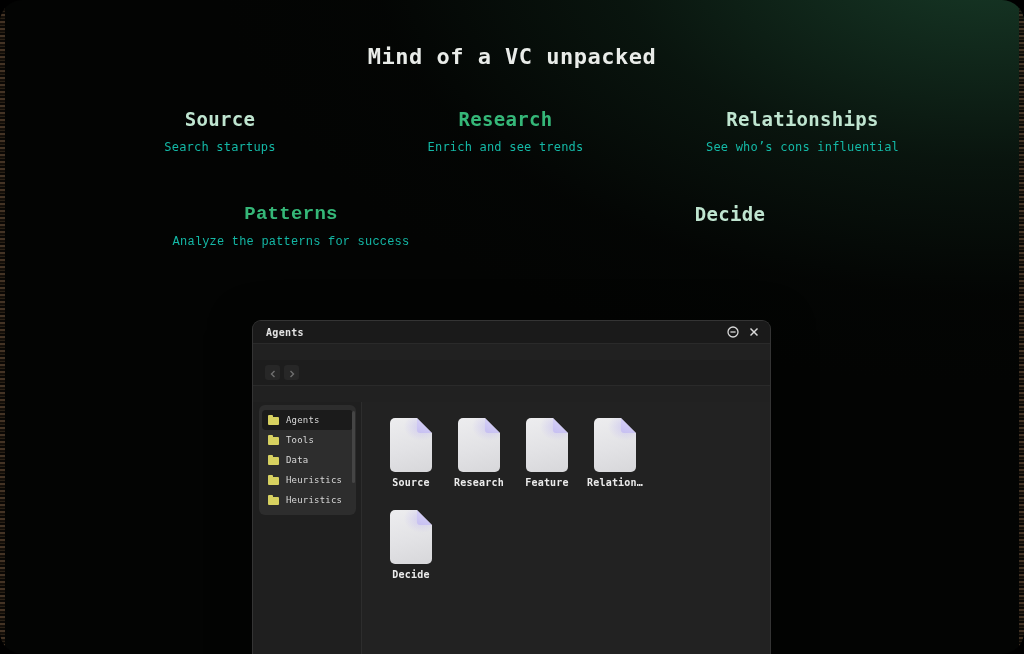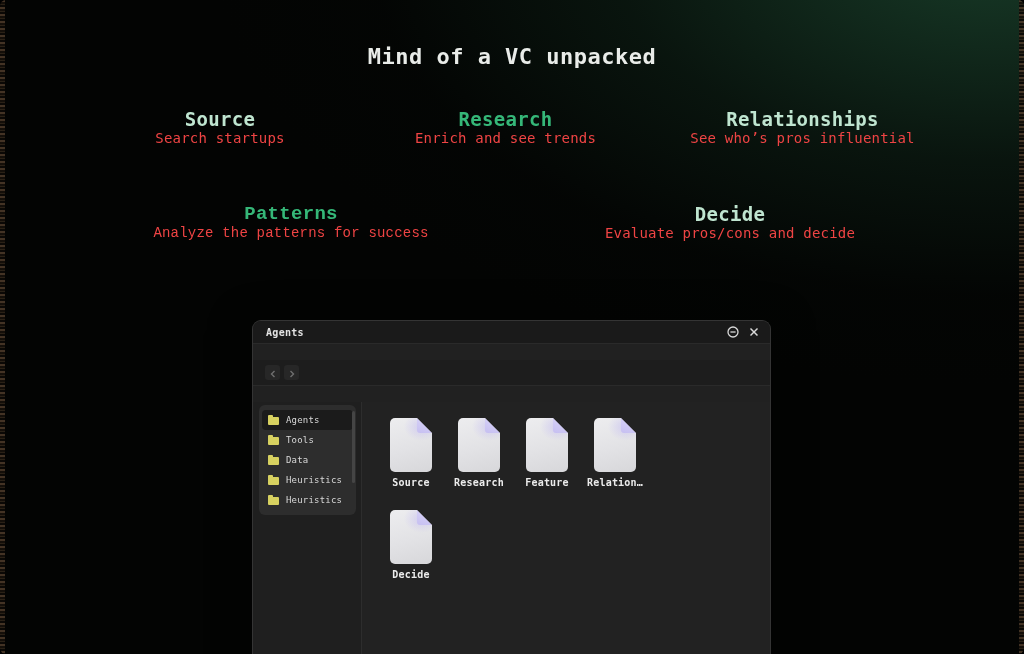--- a/index.html
+++ b/index.html
@@ -1,18 +1,18 @@
 <!DOCTYPE html>
 <html><head>
 <meta charset="utf-8">
 <style>
   html,body{margin:0;padding:0;background:#000;}
   #stage{
     position:relative;width:1024px;height:654px;overflow:hidden;
-    background:#030403;border-radius:6px;
+    background:#030403;border-radius:22px;
     font-family:"DejaVu Sans Mono","Liberation Mono",monospace;
   }
   
   .bg-glow{
     position:absolute;inset:0;pointer-events:none;
     background:
       radial-gradient(1000px 560px at 97% -8%, rgba(25,62,42,.95) 0%, rgba(14,34,23,.55) 38%, rgba(5,12,8,.15) 62%, transparent 78%);
   }
   
   .edge{position:absolute;top:0;bottom:0;width:5px;pointer-events:none;
@@ -24,21 +24,21 @@
     opacity:.9;}
   .edge.left{left:0;} .edge.right{right:0;}
 
   
   .hero-title{
     position:absolute;left:0;top:44px;width:100%;text-align:center;
     color:#e9ece9;font-size:22px;font-weight:bold;letter-spacing:.5px;
   }
   .feature{position:absolute;text-align:center;}
   .feature .f-title{font-size:19px;font-weight:bold;letter-spacing:.3px;}
-  .feature .f-sub{font-size:14px;color:#ef4444;letter-spacing:.2px;}
+  .feature .f-sub{margin-top:10px;font-size:12px;color:#14b8a6;letter-spacing:.2px;}
   .accent-mint{color:#bfe5d0;}
   .accent-green{color:#35b778;}
   .f0{left:100px;top:108px;width:240px;}
   .f1{left:378px;top:108px;width:255px;}
   .f2{left:660px;top:108px;width:285px;}
   .f3{left:125px;top:203px;width:332px;font-family:Liberation Mono, monospace;}
   .f4{left:570px;top:203px;width:320px;}
 
   
   .fm-window{
@@ -118,29 +118,28 @@
   <div class="feature f0">
     <div class="f-title accent-mint">Source</div>
     <div class="f-sub">Search startups</div>
   </div>
   <div class="feature f1">
     <div class="f-title accent-green">Research</div>
     <div class="f-sub">Enrich and see trends</div>
   </div>
   <div class="feature f2">
     <div class="f-title accent-mint">Relationships</div>
-    <div class="f-sub">See who’s pros influential</div>
+    <div class="f-sub">See who’s cons influential</div>
   </div>
   <div class="feature f3">
     <div class="f-title accent-green">Patterns</div>
     <div class="f-sub">Analyze the patterns for success</div>
   </div>
   <div class="feature f4">
     <div class="f-title accent-mint">Decide</div>
-    <div class="f-sub">Evaluate pros/cons and decide</div>
   </div>
 
   <div class="fm-window">
     <div class="fm-titlebar">
       <span class="fm-title">Agents</span>
       <span class="fm-controls">
         <span class="win-btn">
           <span>
             <svg width="12" height="12" viewBox="0 0 12 12">
               <circle cx="6" cy="6" r="5" fill="none" stroke="#d9d9d9" stroke-width="1.3"></circle>

